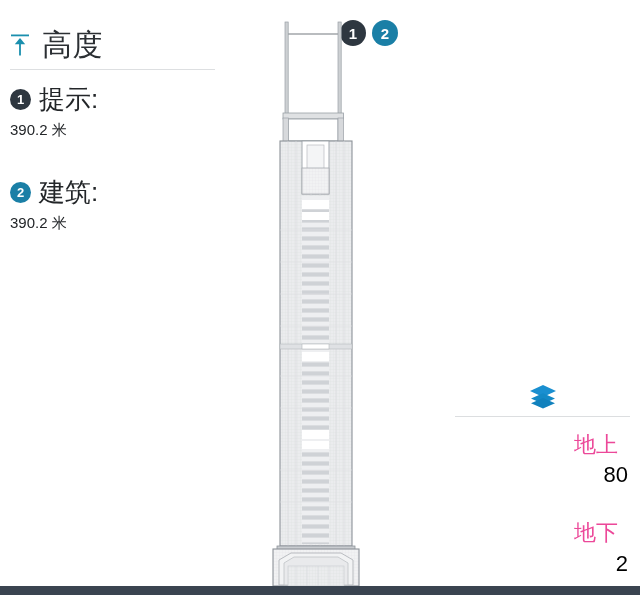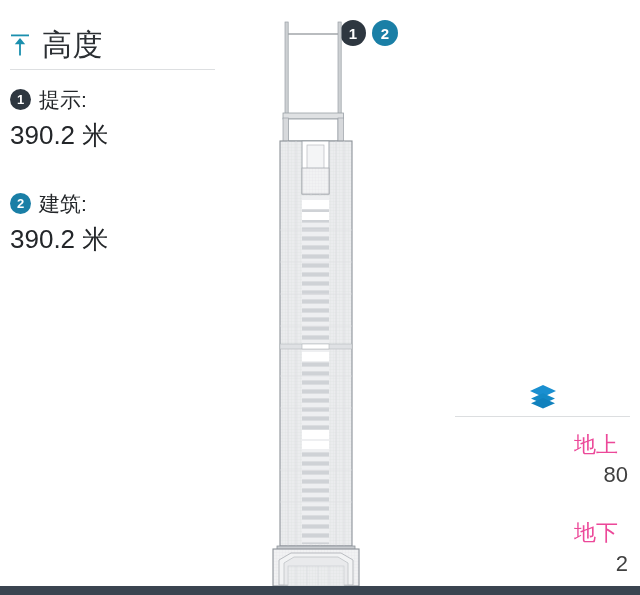--- a/index.html
+++ b/index.html
@@ -71,26 +71,26 @@
     font-weight: bold;
     display: flex;
     align-items: center;
     justify-content: center;
     line-height: 1;
     font-family: "Liberation Sans", sans-serif;
   }
   .badge.dark  { background: #2e3740; }
   .badge.teal  { background: #1a7fa6; }
   .metric-label {
-    font-size: 21px;
+    font-size: 26px;
     color: #232629;
     line-height: 1;
   }
   .metric-value {
-    font-size: 26px;
+    font-size: 15px;
     color: #232629;
     margin-top: 10px;
     line-height: 1;
   }
 
   
   .callout {
     position: absolute;
     left: 340px;
     top: 20px;
@@ -140,21 +140,21 @@
   .floors-group { margin-top: 16px; }
   .floors-group.below { margin-top: 34px; }
   .floors-label {
     font-size: 22px;
     color: #ec4899;
     line-height: 1.1;
     padding-right: 12px;
   }
   .floors-count {
     font-size: 22px;
-    color: #404040;
+    color: #000000;
     line-height: 1.1;
     margin-top: 6px;
     padding-right: 2px;
   }
 
   
   .building {
     position: absolute;
     left: 255px;
     top: 0;

